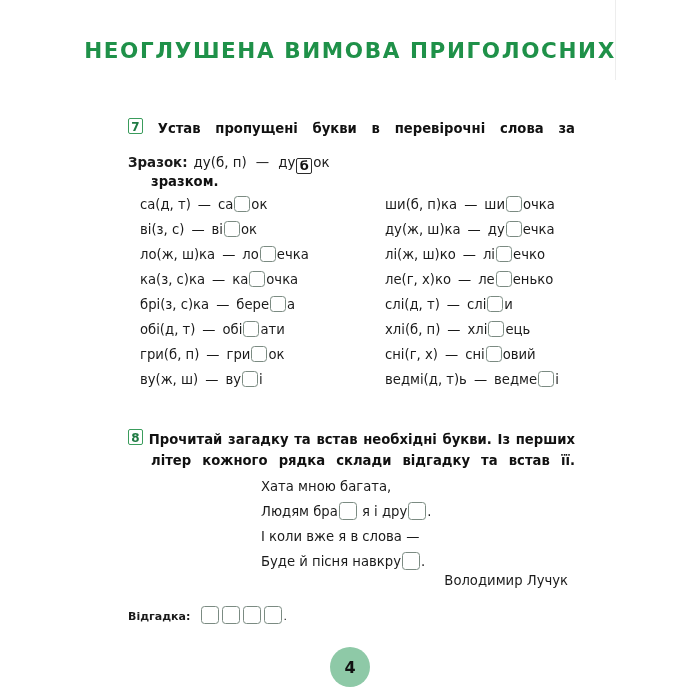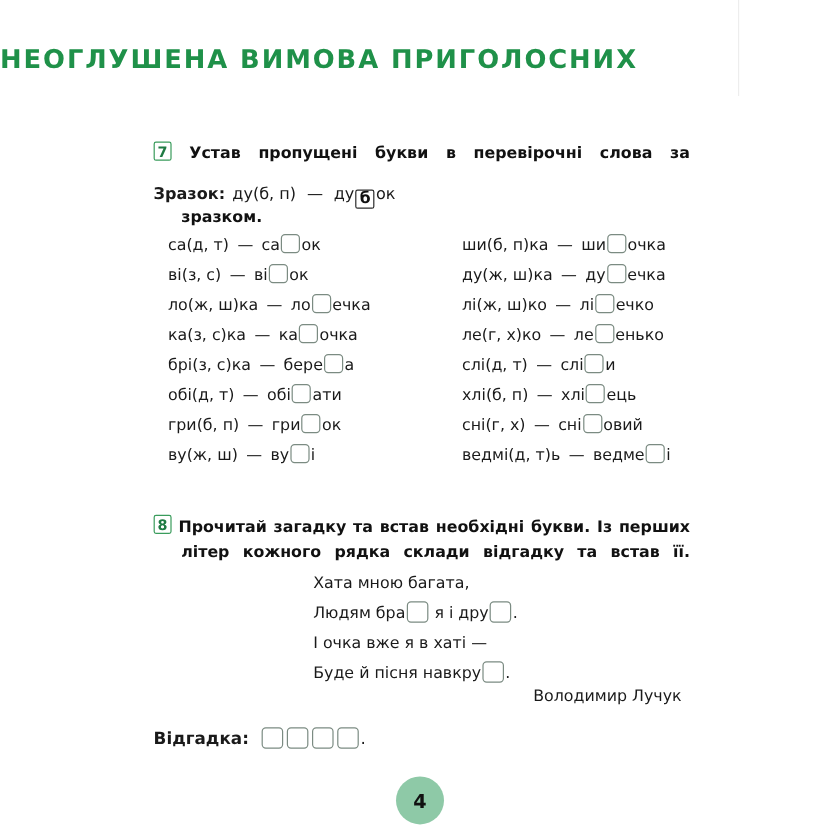--- a/index.html
+++ b/index.html
@@ -29,20 +29,21 @@
     width: 1px;
     height: 80px;
     background: #ededed;
   }
 
   .title {
     position: absolute;
     top: 38px;
     left: 0;
     width: 700px;
+    text-align: center;
     font-family: "DejaVu Sans", "Liberation Sans", sans-serif;
     font-weight: bold;
     font-size: 21.5px;
     letter-spacing: 1.6px;
     color: #1f9149;
     white-space: nowrap;
   }
 
   
   .ex-badge {
@@ -142,21 +143,21 @@
     right: 132px;
     top: 573px;
     font-size: 13.2px;
     white-space: nowrap;
   }
 
   .answer {
     position: absolute;
     left: 128px;
     top: 606px;
-    font-size: 14px;
+    font-size: 11px;
     white-space: nowrap;
   }
   .answer .lbl { font-weight: bold; margin-right: 9px; }
   .answer .box { margin: 0 1.5px; }
 
   
   .page-num {
     position: absolute;
     left: 330px;
     top: 647px;
@@ -240,21 +241,21 @@
       <span>відгадку</span>
       <span>та</span>
       <span>встав</span>
       <span>її.</span>
     </span>
   </div>
 
   <div class="riddle" id="riddle">
       <div class="row"><span>Хата  мною  багата,</span></div>
       <div class="row"><span>Людям  бра</span><span class="box wide"></span><span>  я  і  дру</span><span class="box wide"></span><span>.</span></div>
-      <div class="row"><span>І  очка  вже  я  в  хаті  —</span></div>
+      <div class="row"><span>І  коли  вже  я  в  слова  —</span></div>
       <div class="row"><span>Буде  й  пісня  навкру</span><span class="box wide"></span><span>.</span></div>
     </div>
 
   <div class="author">Володимир  Лучук</div>
 
   <div class="answer">
     <span class="lbl">Відгадка:</span><span id="answer-boxes"><span class="box wide"></span><span class="box wide"></span><span class="box wide"></span><span class="box wide"></span></span><span>.</span>
   </div>
 
   <div class="page-num">4</div>

